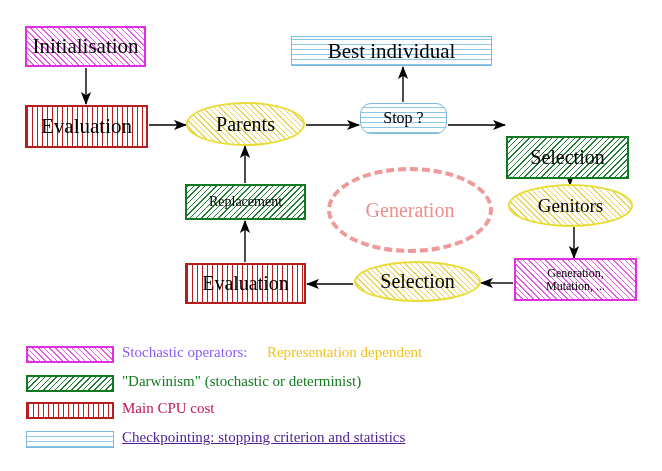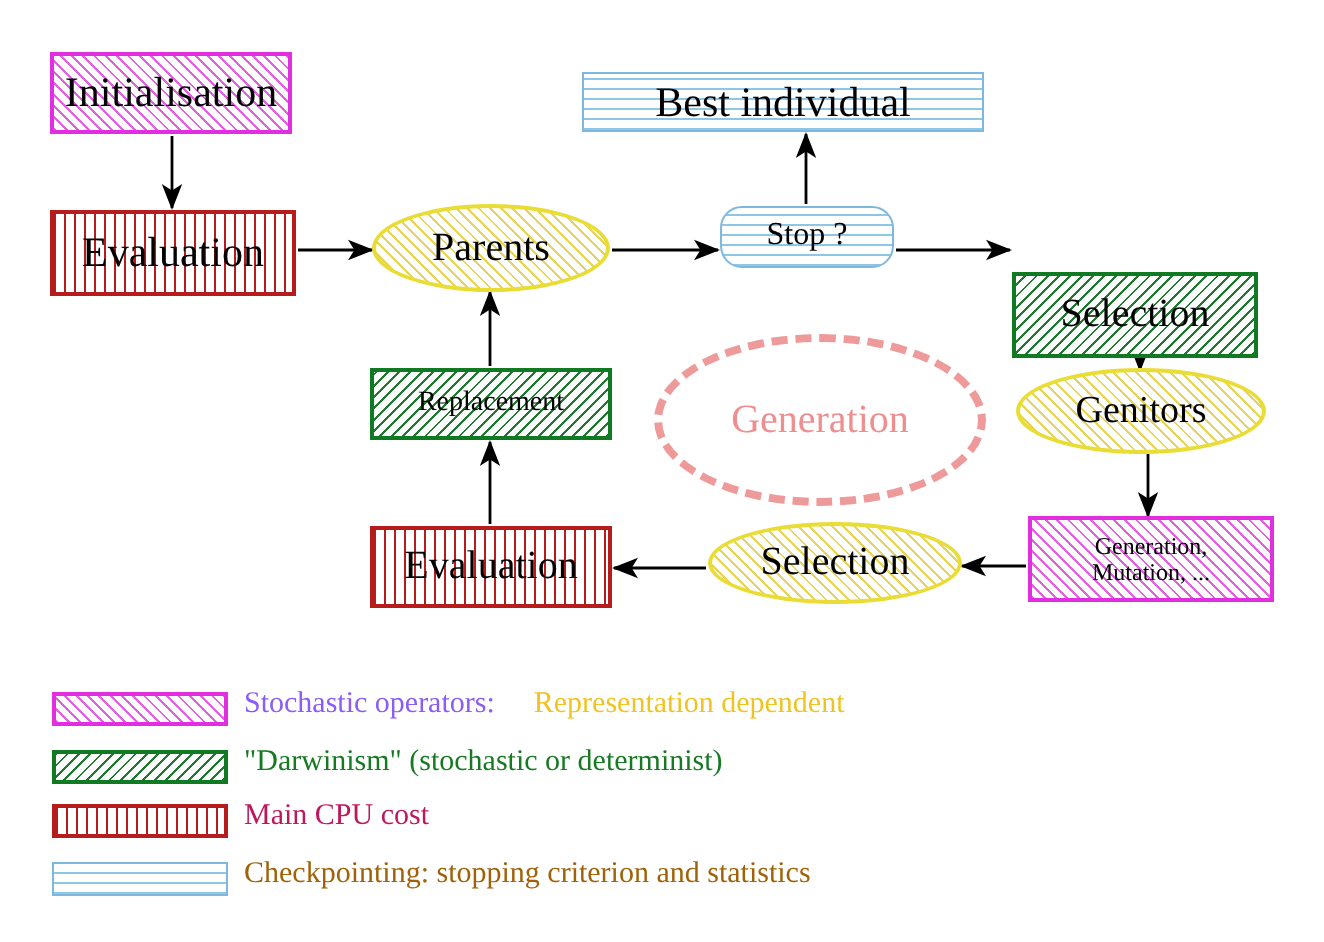--- a/index.html
+++ b/index.html
@@ -83,21 +83,21 @@
   
   .legend{position:absolute;left:0;top:0;width:662px;height:471px;z-index:3;}
   .lg-swatch{position:absolute;left:26px;width:88px;height:17px;box-sizing:border-box;}
   .lg-text{position:absolute;left:122px;font-size:15px;white-space:nowrap;}
   #lg-s1{top:346px;} #lg-s2{top:375px;} #lg-s3{top:402px;} #lg-s4{top:431px;}
   #lg-t1{top:344px;} #lg-t2{top:373px;} #lg-t3{top:400px;} #lg-t4{top:429px;}
   .c-magenta{color:#8b5cf6;}
   .c-gold{color:#f0c420;}
   .c-green{color:#157a22;}
   .c-red{color:#be185d;}
-  .c-blue{color:#a16207;}
+  .c-blue{color:#4c1d95;text-decoration:underline;}
 </style>
 </head>
 <body>
 
 <svg id="diagram" viewBox="0 0 662 471" xmlns="http://www.w3.org/2000/svg">
   <defs>
     <marker id="ah" markerWidth="13" markerHeight="11" refX="12" refY="5.5" orient="auto" markerUnits="userSpaceOnUse">
       <path d="M0,0.4 L13,5.5 L0,10.6 L3.2,5.5 Z" fill="#000000"></path>
     </marker>
   </defs>

